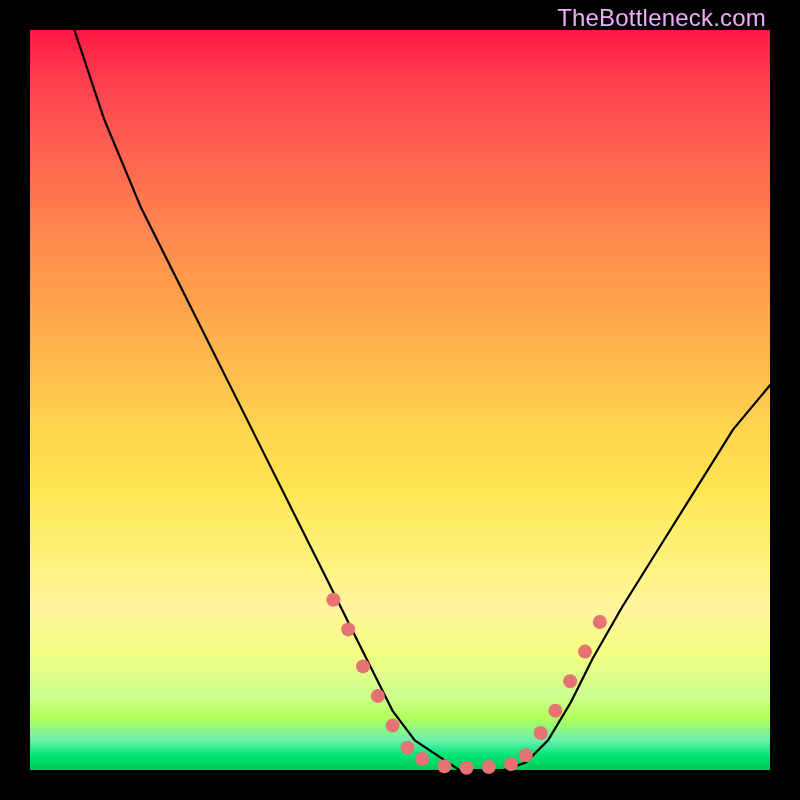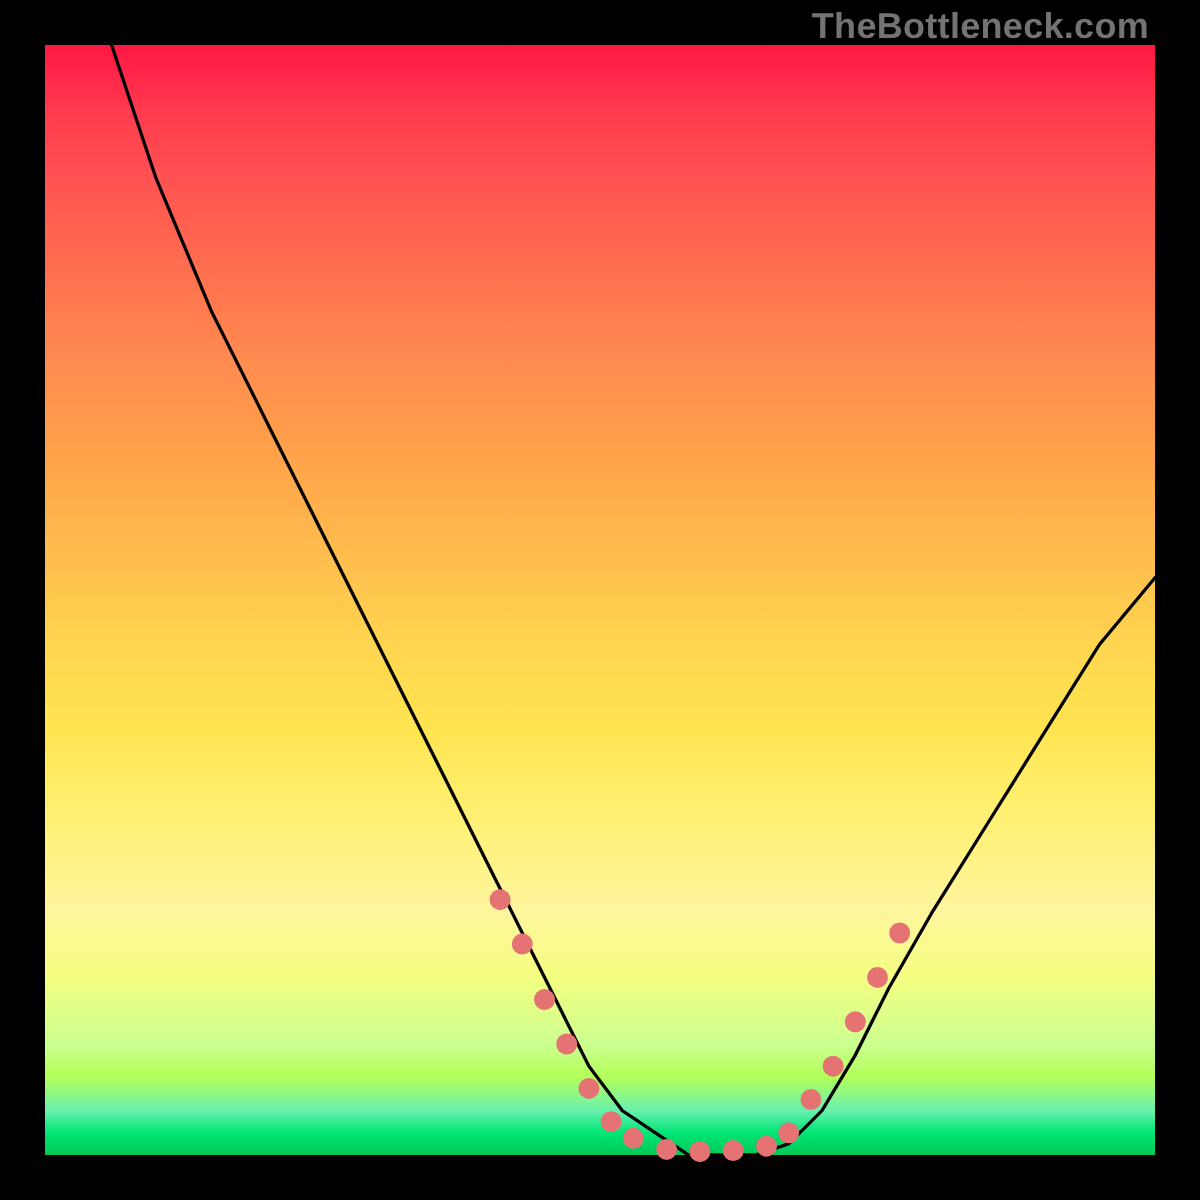--- a/index.html
+++ b/index.html
@@ -42,23 +42,23 @@
       #b2ff59 93%,
       #69f0ae 96%,
       #00e676 98%,
       #00c853 100%
     );
   }
   .watermark {
     position: absolute;
     top: 4px;
     right: 34px;
-    color: #737373;
+    color: #f0abfc;
     font-size: 24px;
-    font-weight: 700;
+    font-weight: 400;
     letter-spacing: 0.2px;
     user-select: none;
   }
   svg.curve {
     position: absolute;
     left: 0;
     top: 0;
     width: 740px;
     height: 740px;
     overflow: visible;

